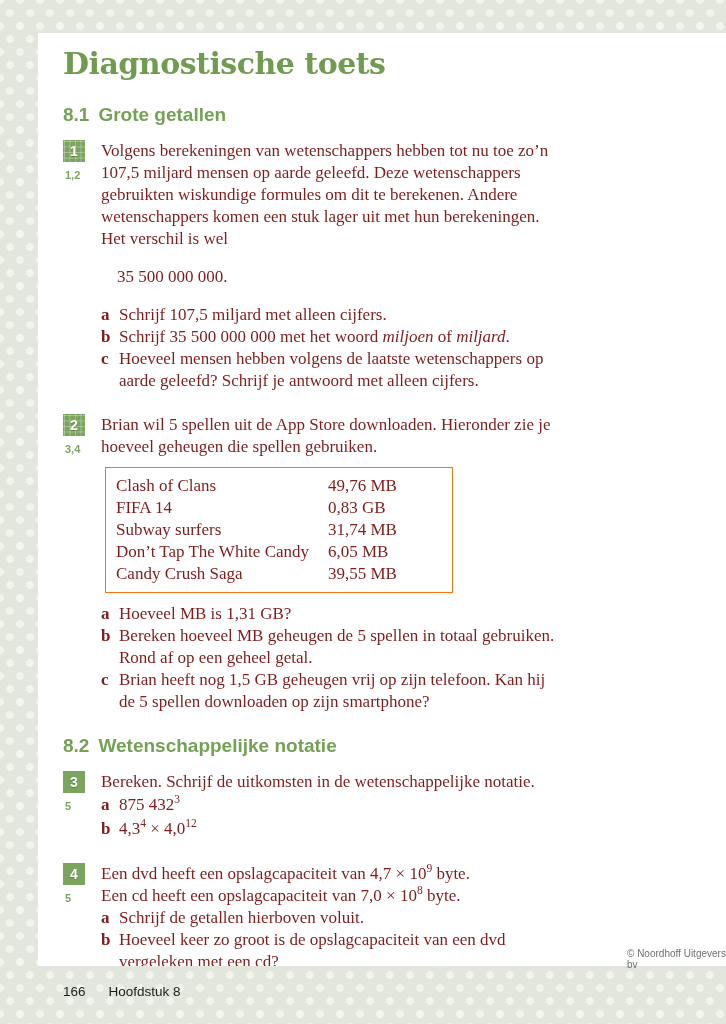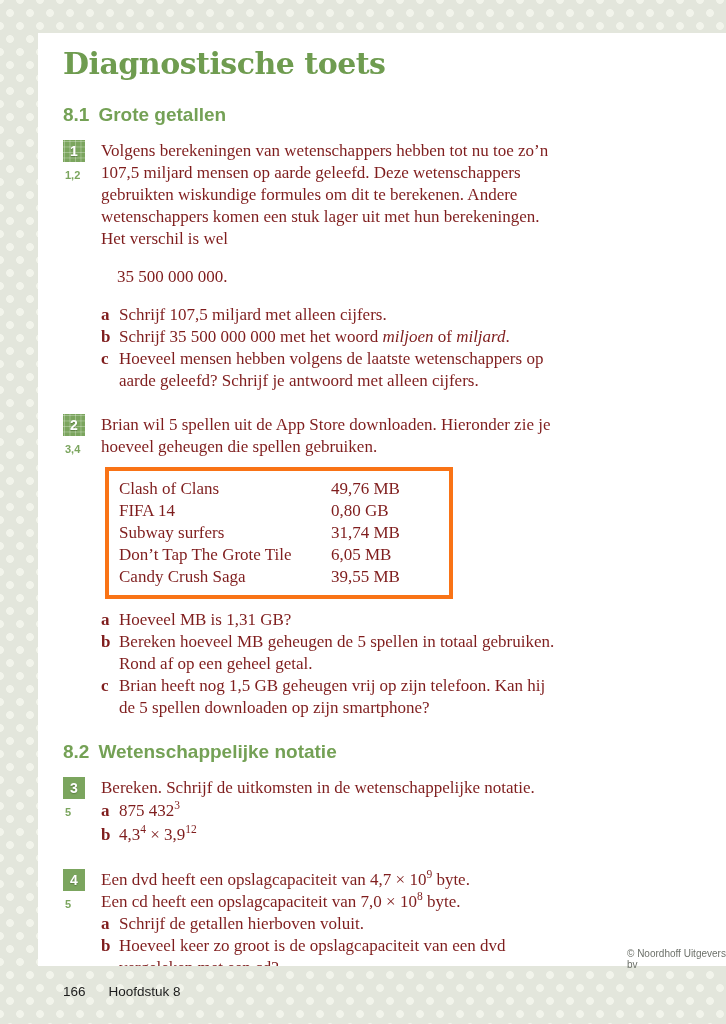--- a/index.html
+++ b/index.html
@@ -70,21 +70,21 @@
     font-size: 17px;
     line-height: 22px;
     color: #7f1d1d;
   }
   .intro { margin: 0; }
   .standalone-line { margin: 16px; }
   .sub { display: flex; }
   .sub-label { font-weight: bold; width: 18px; flex: none; }
   .sub-text { flex: 1; }
   .games-table {
-    border: 4px solid #f97316;
+    border: 1px solid #f97316;
     width: 348px;
     margin: 9px 0 10px 4px;
     padding: 7px 10px;
   }
   .game-row { display: flex; line-height: 22px; }
   .game-name { width: 212px; flex: none; }
   .formula-line { line-height: 24px; }
   sup { font-size: 11.5px; line-height: 0; vertical-align: super; }
   .footer-left {
     position: absolute; left: 63px; top: 984px;
@@ -144,28 +144,28 @@
       </div>
       <div class="ex-body">
         <p class="intro">Brian wil 5 spellen uit de App Store downloaden. Hieronder zie je hoeveel geheugen die spellen gebruiken.</p>
         <div class="games-table">
           <div class="game-row">
             <span class="game-name">Clash of Clans</span>
             <span class="game-size">49,76 MB</span>
           </div>
           <div class="game-row">
             <span class="game-name">FIFA 14</span>
-            <span class="game-size">0,80 GB</span>
+            <span class="game-size">0,83 GB</span>
           </div>
           <div class="game-row">
             <span class="game-name">Subway surfers</span>
             <span class="game-size">31,74 MB</span>
           </div>
           <div class="game-row">
-            <span class="game-name">Don’t Tap The Grote Tile</span>
+            <span class="game-name">Don’t Tap The White Candy</span>
             <span class="game-size">6,05 MB</span>
           </div>
           <div class="game-row">
             <span class="game-name">Candy Crush Saga</span>
             <span class="game-size">39,55 MB</span>
           </div>
         </div>
         <div class="sub">
           <span class="sub-label">a</span>
           <span class="sub-text">Hoeveel MB is 1,31 GB?</span>
@@ -193,21 +193,21 @@
         <div class="ref-label">5</div>
       </div>
       <div class="ex-body">
         <p class="intro">Bereken. Schrijf de uitkomsten in de wetenschappelijke notatie.</p>
         <div class="sub formula-line">
           <span class="sub-label">a</span>
           <span class="sub-text"><span>875 432</span><sup>3</sup></span>
         </div>
         <div class="sub formula-line">
           <span class="sub-label">b</span>
-          <span class="sub-text"><span>4,3</span><sup>4</sup><span> × 3,9</span><sup>12</sup></span>
+          <span class="sub-text"><span>4,3</span><sup>4</sup><span> × 4,0</span><sup>12</sup></span>
         </div>
       </div>
     </div>
 
     <div class="exercise">
       <div class="gutter">
         <div class="num-box">
           <span>4</span>
         </div>
         <div class="ref-label">5</div>

